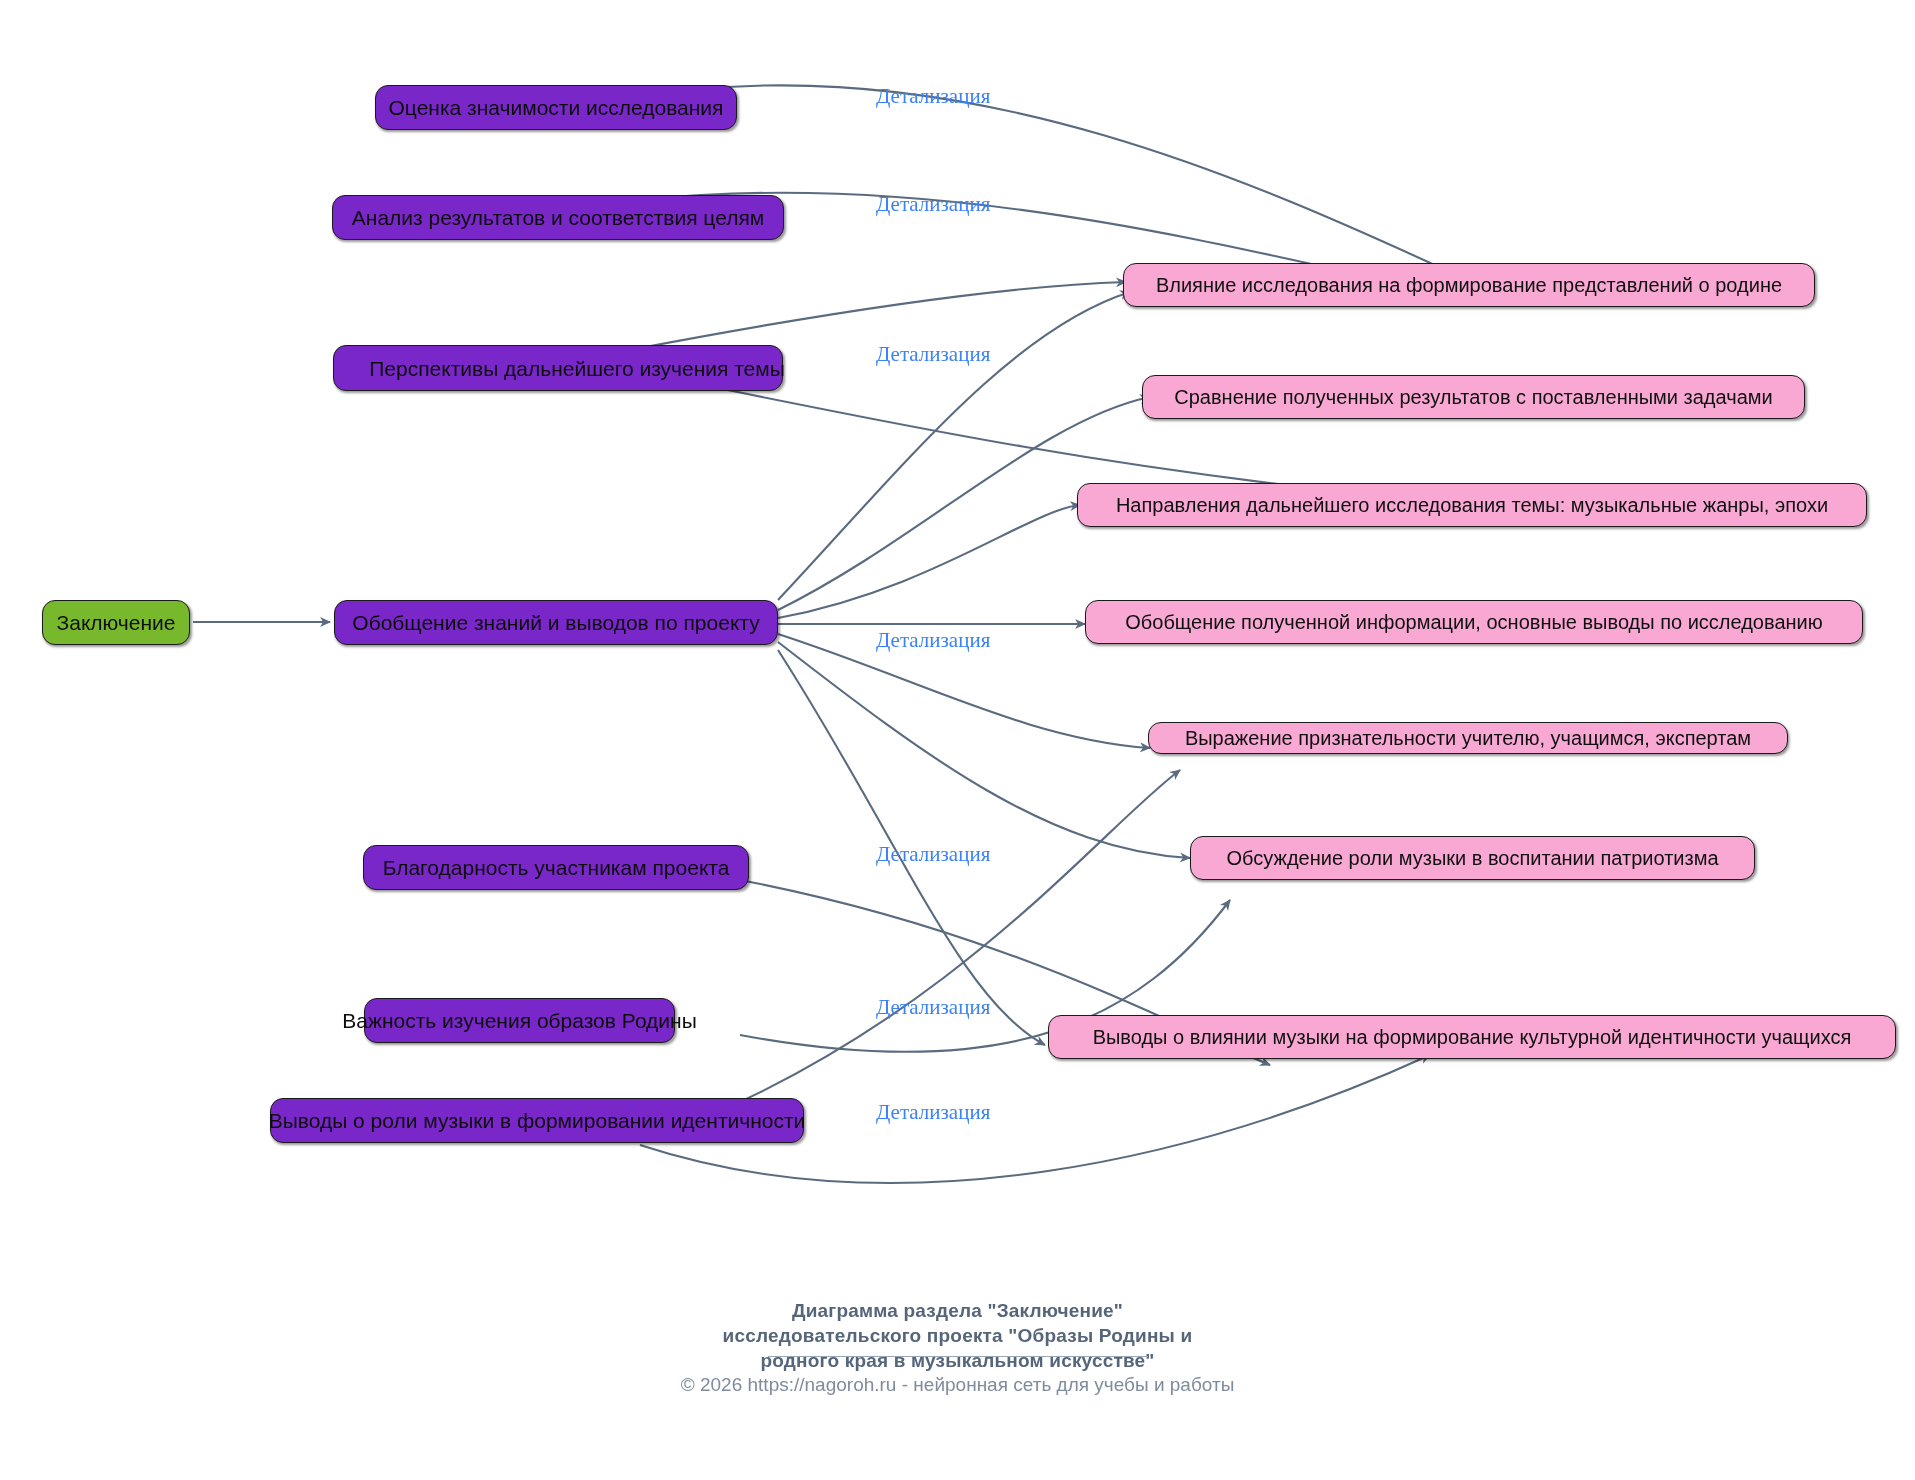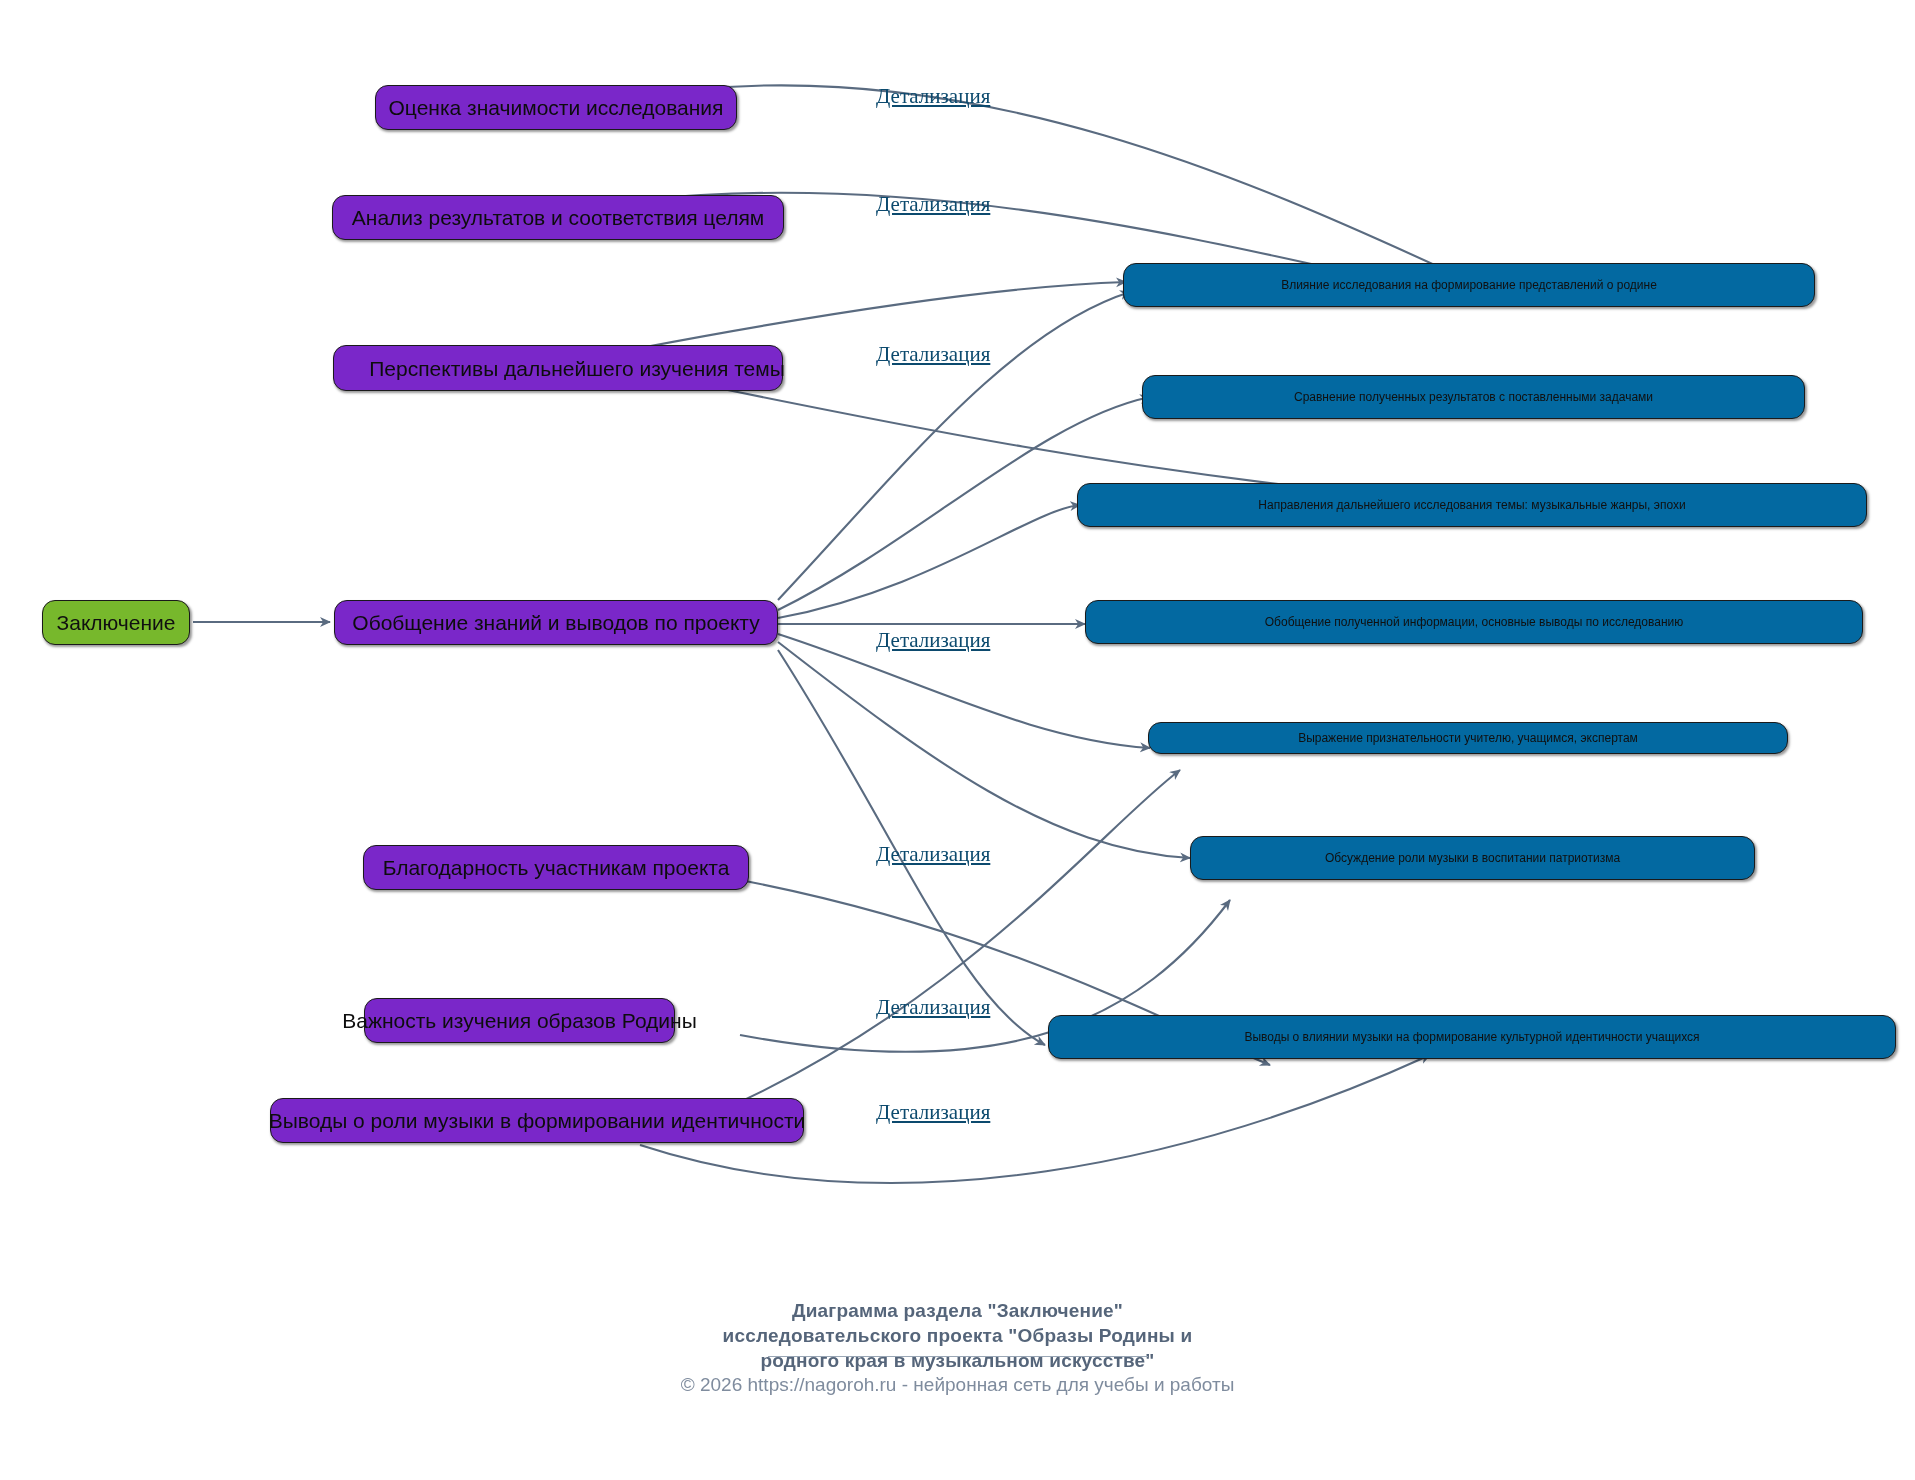--- a/index.html
+++ b/index.html
@@ -8,24 +8,24 @@
   #canvas{position:absolute;left:0;top:0;width:1915px;height:1480px;}
   svg.edges{position:absolute;left:0;top:0;width:1915px;height:1480px;pointer-events:none;}
 
   .node{position:absolute;box-sizing:border-box;display:flex;align-items:center;
         justify-content:center;border:1.6px solid #1a1a1a;border-radius:13px;
         white-space:nowrap;box-shadow:1.5px 2px 2.5px rgba(0,0,0,0.40);}
   .node span{display:block;line-height:1;}
 
   .n-root{background:#77B82C;color:#101010;font-size:21px;}
   .n-mid {background:#7A27C9;color:#0d0d0d;font-size:21px;}
-  .n-leaf{background:#0369a1;color:#101010;font-size:12px;}
+  .n-leaf{background:#f9a8d4;color:#101010;font-size:20px;}
 
   .elabel{position:absolute;font-family:"Liberation Serif", serif;font-size:21px;
-          color:#0c4a6e;white-space:nowrap;text-decoration:underline;}
+          color:#3b82f6;white-space:nowrap;}
 
   .footer{position:absolute;left:0;width:1915px;text-align:center;}
   .f-title{top:1298px;font-size:19px;font-weight:bold;color:#55657a;
            line-height:1.32;letter-spacing:.2px;}
   .f-rule{position:absolute;top:1356px;left:50%;transform:translateX(-50%);
           width:380px;height:1px;background:#9aa7b6;}
   .f-copy{top:1374px;font-size:19px;color:#7f8c9e;}
 </style>
 </head>
 <body>

